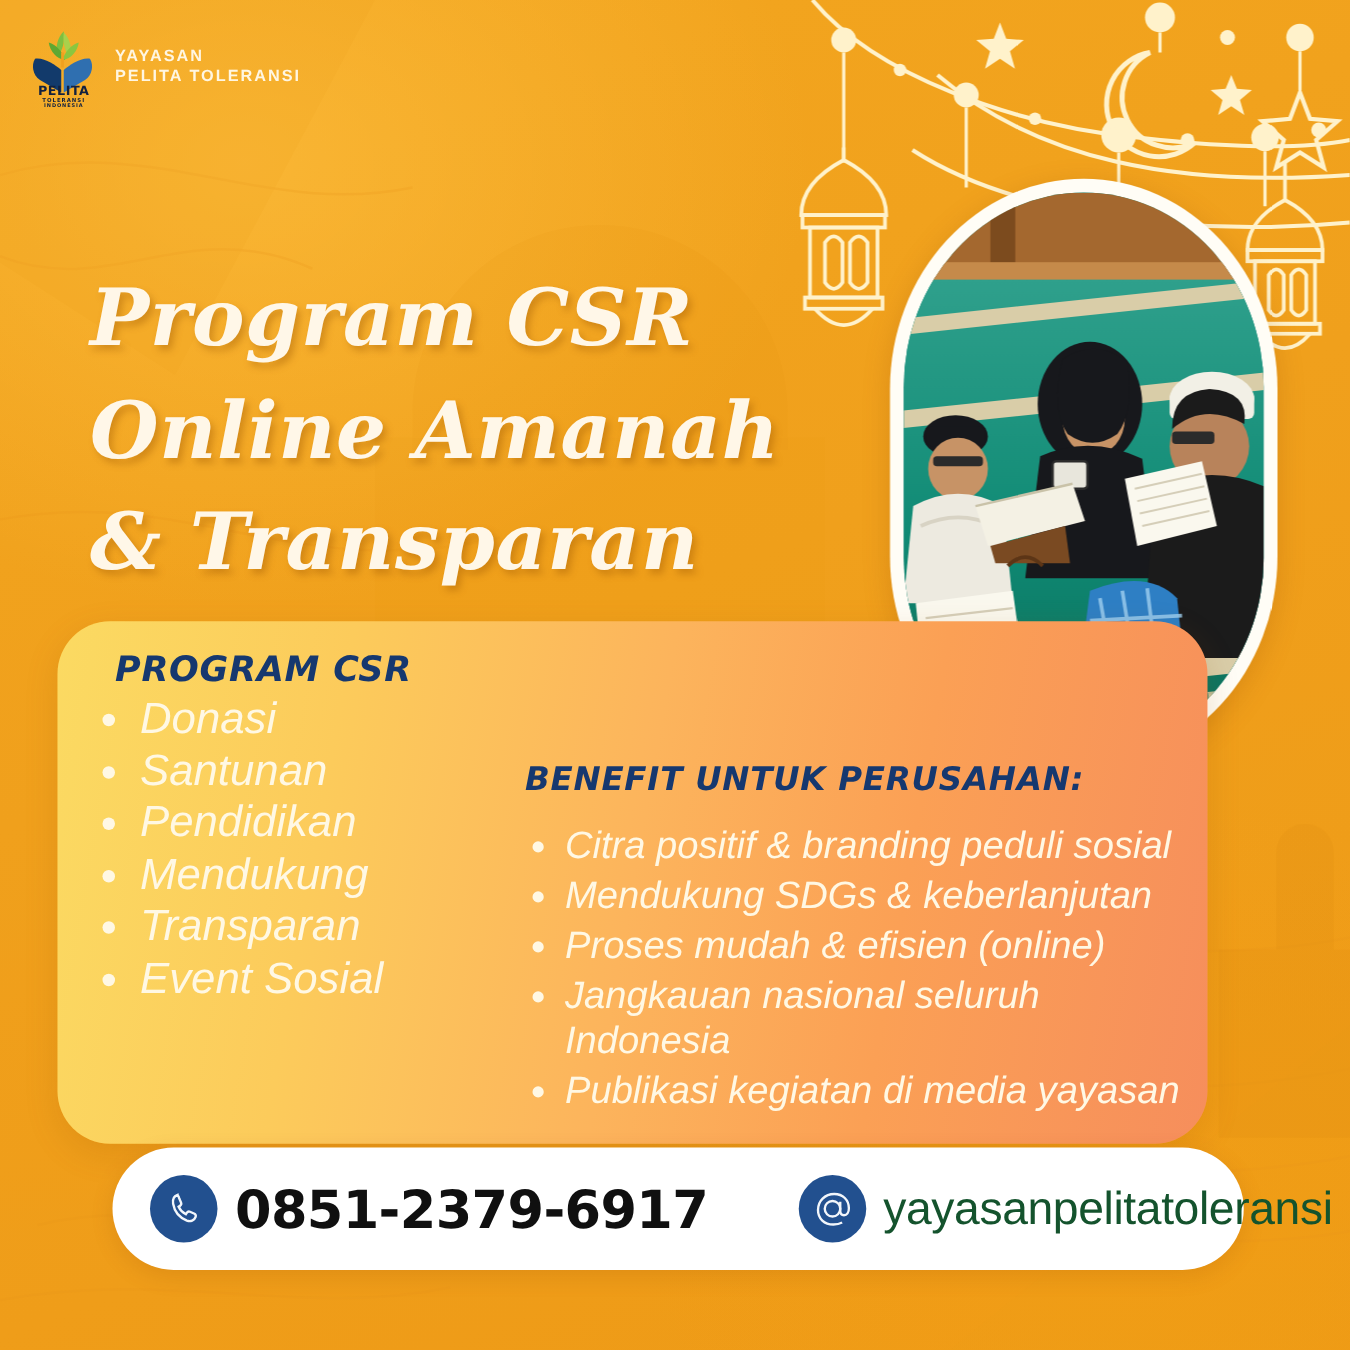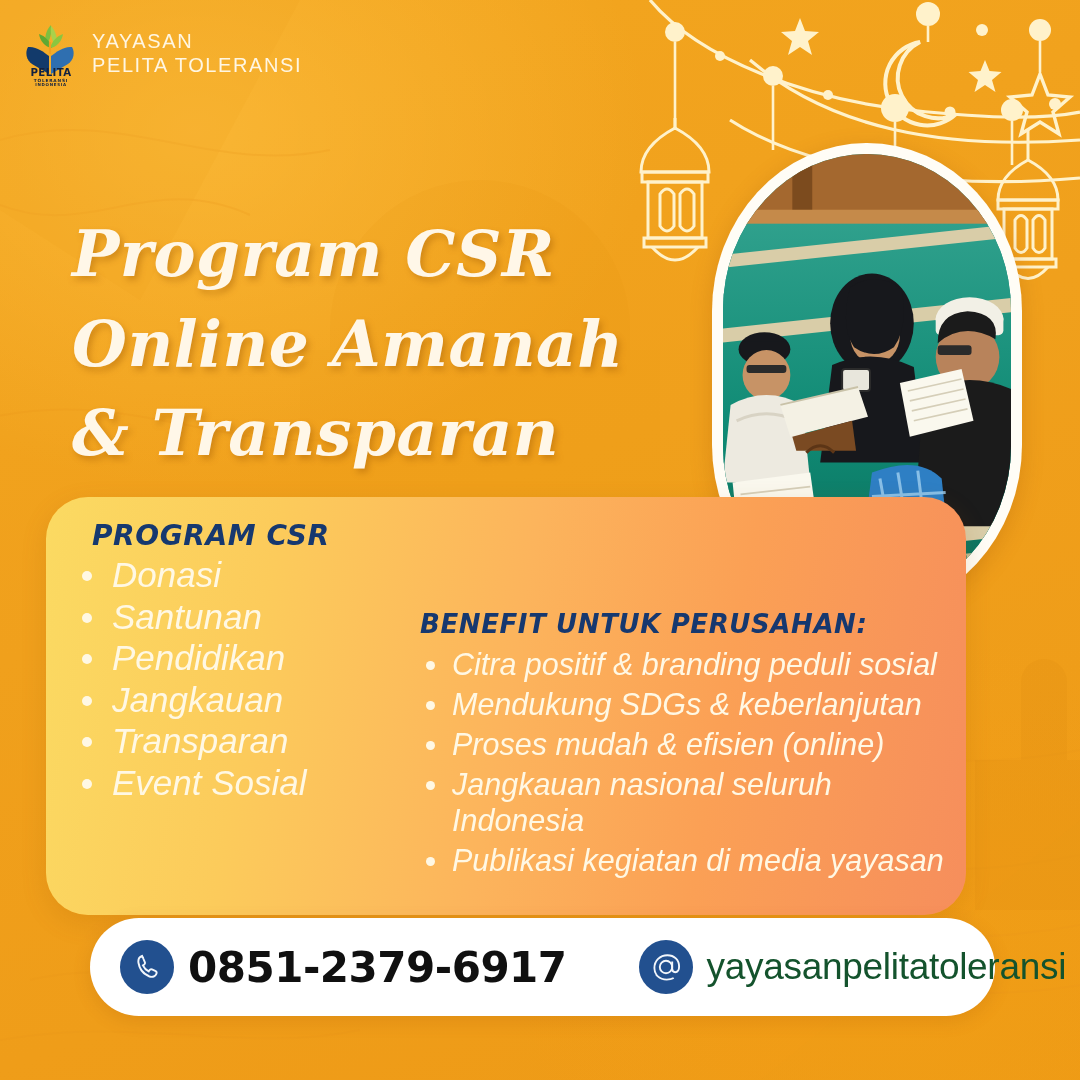--- a/index.html
+++ b/index.html
@@ -18,21 +18,21 @@
 
   
   .bg-texture{position:absolute;inset:0;pointer-events:none;opacity:.40;}
   .bg-mosque{position:absolute;inset:0;pointer-events:none;opacity:.55;}
 
   
   .header{position:absolute;left:22px;top:20px;display:flex;align-items:center;gap:12px;}
   .logo-mark{width:58px;height:66px;position:relative;}
   .logo-text{display:flex;flex-direction:column;justify-content:center;line-height:1.22;}
   .logo-text span{
-    color:#FFF6E2;font-size:20px;font-weight:400;letter-spacing:1.6px;
+    color:#FFF6E2;font-size:13px;font-weight:700;letter-spacing:1.6px;
     font-family:"Liberation Sans", sans-serif;
   }
 
   
   .decor{position:absolute;top:0;right:0;width:470px;height:330px;pointer-events:none;}
   .decor-low{position:absolute;top:130px;right:0;width:110px;height:260px;pointer-events:none;}
 
   
   .title{
     position:absolute;left:72px;top:168px;width:600px;
@@ -72,21 +72,21 @@
   .col-right{position:absolute;left:370px;top:112px;width:540px;}
 
   .head-label{
     font-family:"DejaVu Sans", sans-serif;
     font-style:italic;font-weight:bold;
     color:#16386F;
     letter-spacing:.6px;
     text-transform:uppercase;
   }
   .head-left{font-size:28px;margin:0 0 2px 26px;}
-  .head-right{font-size:26px;margin:0 0 8px 4px;}
+  .head-right{font-size:26px;margin:0 0 20px 4px;}
 
   ul.blist{list-style:none;margin:0;padding:0;}
   ul.blist li{
     position:relative;
     color:#FFF8E4;
     font-family:"Liberation Sans", sans-serif;
     font-weight:400;
     font-style:italic;
   }
   ul.blist li::before{
@@ -337,21 +337,21 @@
   </div>
 
   <div class="card">
 
     <div class="col-left">
       <div class="head-label head-left">PROGRAM CSR</div>
       <ul class="blist list-left">
         <li>Donasi</li>
         <li>Santunan</li>
         <li>Pendidikan</li>
-        <li>Jangkauan</li>
+        <li>Mendukung</li>
         <li>Transparan</li>
         <li>Event Sosial</li>
       </ul>
     </div>
 
     <div class="col-right">
       <div class="head-label head-right">BENEFIT UNTUK PERUSAHAN:</div>
       <ul class="blist list-right">
         <li>Citra positif &amp; branding peduli sosial</li>
         <li>Mendukung SDGs &amp; keberlanjutan</li>

